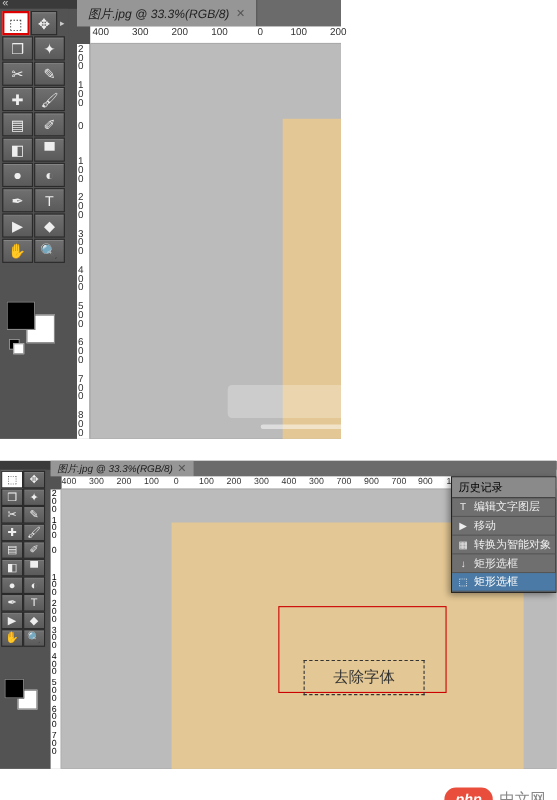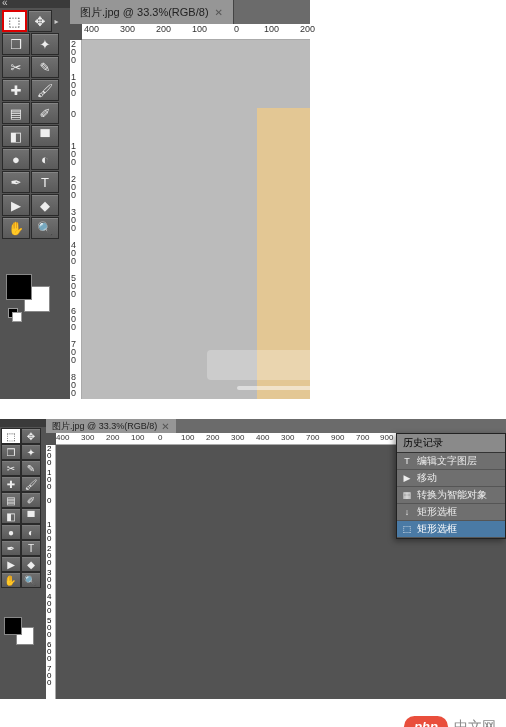--- a/index.html
+++ b/index.html
@@ -19,21 +19,21 @@
     
     .color-swatch1 { position: absolute; left: 4px; top: 268px; width: 56px; height: 56px; }
     .color-swatch1 .fg { position: absolute; left: 2px; top: 6px; width: 26px; height: 26px; background: #000; border: 1px solid #888; }
     .color-swatch1 .bg { position: absolute; left: 20px; top: 18px; width: 26px; height: 26px; background: #fff; border: 1px solid #888; }
     .color-swatch1 .def { position: absolute; left: 4px; bottom: 2px; width: 14px; height: 14px; }
     .color-swatch1 .def::before { content:''; position:absolute; width:8px; height:8px; background:#000; border:1px solid #999; left:0; top:0;}
     .color-swatch1 .def::after { content:''; position:absolute; width:8px; height:8px; background:#fff; border:1px solid #999; left:4px; top:4px;}
     
     .tab-bar1 { position: absolute; left: 70px; top: 0; right: 0; height: 24px; background: #6b6b6b; display: flex; align-items: stretch; }
     .tab1 { background: #969696; padding: 4px 10px; display: flex; align-items: center; gap: 6px; border-right: 1px solid #444; }
-    .tab-title { font-size: 11px; color: #222; }
+    .tab-title { font-size: 11px; color: #222; font-style: italic; }
     .tab-x { font-size: 10px; color: #555; cursor: pointer; }
     
     .ruler-top1 { position: absolute; left: 82px; top: 24px; right: 0; height: 16px; background: #fff; border-bottom: 1px solid #aaa; font-size: 9px; }
     .ruler-top1 span { position: absolute; top: 0; color: #333; }
     
     .ruler-left1 { position: absolute; left: 70px; top: 40px; width: 12px; bottom: 0; background: #fff; border-right: 1px solid #aaa; font-size: 9px;}
     .ruler-left1 span { position: absolute; left: 1px; writing-mode: horizontal-tb; line-height: 8px; color: #333; }
     
     .canvas-area1 { position: absolute; left: 82px; top: 40px; right: 0; bottom: 0; background: #bbb; overflow: hidden; }
     .canvas-inner1 { position: absolute; left: 175px; top: 68px; width: 130px; height: 291px; background: #e3c794; }
@@ -61,21 +61,21 @@
     .ruler-top2 span { position: absolute; top: 0; color: #333; }
     
     .ruler-left2 { position: absolute; left: 46px; top: 26px; width: 10px; bottom: 0; background: #fff; border-right: 1px solid #aaa; font-size: 8px; }
     .ruler-left2 span { position: absolute; left: 1px; line-height: 7px; }
     
     .canvas-area2 { position: absolute; left: 56px; top: 26px; right: 0; bottom: 0; background: #bbb; }
     .canvas-inner2 { position: absolute; left: 100px; top: 30px; width: 320px; height: 224px; background: #e3c794; }
     .red-sel { position: absolute; left: 197px; top: 106px; width: 153px; height: 79px; border: 1px solid #c00; }
     .marquee { position: absolute; left: 220px; top: 155px; width: 110px; height: 32px; border: 1px dashed #333; display: flex; align-items: center; justify-content: center; color: #333; font-size: 14px; }
     
-    .history-panel { position: absolute; right: 0; top: 14px; width: 110px; background: #6f6f6f; border: 1px solid #222; box-shadow: -2px 2px 6px rgba(0,0,0,.4); }
+    .history-panel { position: absolute; right: 0; top: 14px; width: 96px; background: #6f6f6f; border: 1px solid #222; box-shadow: -2px 2px 6px rgba(0,0,0,.4); }
     .history-tab { background: #8a8a8a; padding: 2px 6px; font-size: 10px; border-bottom: 1px solid #333; }
     .history-row { display: flex; align-items: center; padding: 1px 3px; font-size: 10px; border-bottom: 1px solid #555; gap: 3px; color: #eee; }
     .history-row.sel { background: #4a7aa5; color: #fff; }
     .hr-icon { width: 14px; height: 12px; display: inline-flex; align-items:center; justify-content:center; font-size: 9px; }
     
     
     .watermark { position: absolute; right: 10px; bottom: -38px; display: flex; align-items: center; gap: 6px; font-size: 14px; color: #888; }
     .wm-badge { background: #e94e3c; color: #fff; font-style: italic; font-weight: bold; padding: 3px 10px; border-radius: 12px; font-size: 13px; }
     
     .spacer { height: 48px; }
@@ -260,20 +260,27 @@
     <span style="top:52px">0</span>
     <span style="top:76px">1<br>0<br>0</span>
     <span style="top:100px">2<br>0<br>0</span>
     <span style="top:124px">3<br>0<br>0</span>
     <span style="top:148px">4<br>0<br>0</span>
     <span style="top:172px">5<br>0<br>0</span>
     <span style="top:196px">6<br>0<br>0</span>
     <span style="top:220px">7<br>0<br>0</span>
   </div>
 
+  <div class="canvas-area2">
+    <div class="canvas-inner2"></div>
+    <div class="red-sel"></div>
+    <div class="marquee">
+      <span>去除字体</span>
+    </div>
+  </div>
 
   <div class="history-panel">
     <div class="history-tab">历史记录</div>
     <div class="history-row">
       <span class="hr-icon">T</span>
       <span>编辑文字图层</span>
     </div>
     <div class="history-row">
       <span class="hr-icon">▶</span>
       <span>移动</span>

